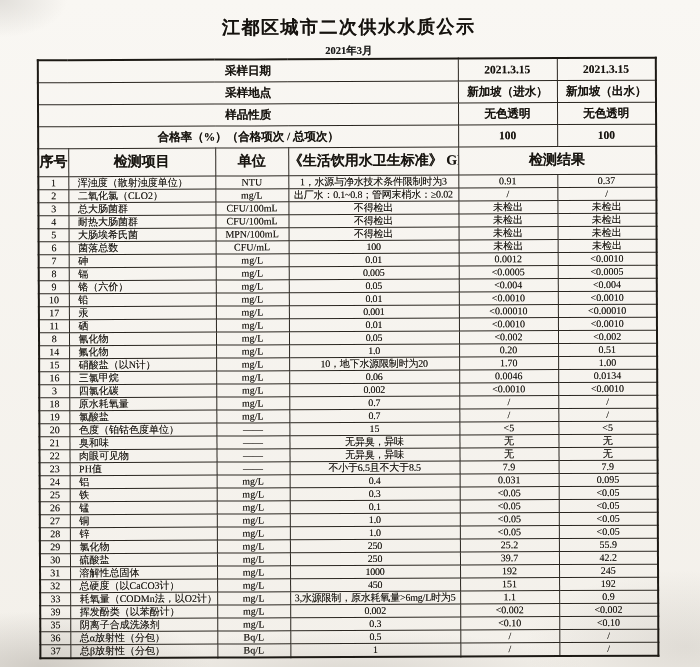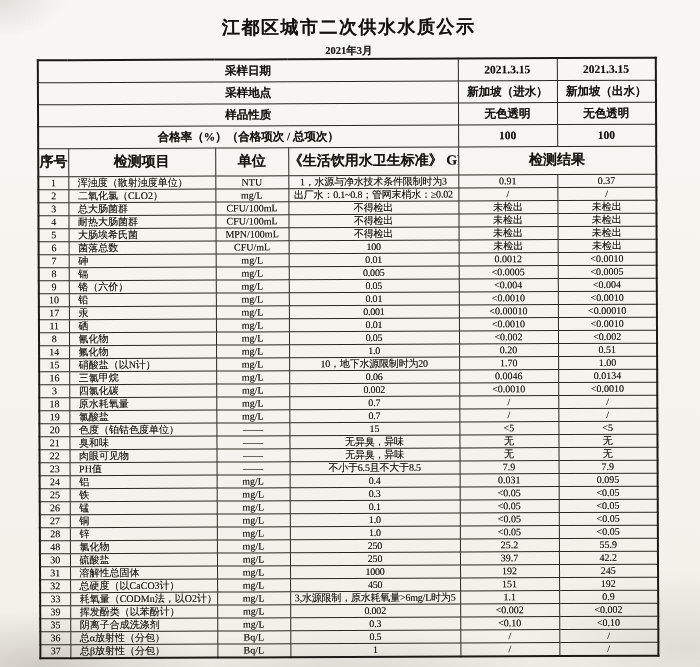--- a/index.html
+++ b/index.html
@@ -334,21 +334,21 @@
   <tr class="data-row">
     <td class="c-no">28</td>
     <td class="c-item">锌</td>
     <td class="c-unit">mg/L</td>
     <td class="c-std">1.0</td>
     <td class="c-res">&lt;0.05</td>
     <td class="c-res">&lt;0.05</td>
   </tr>
 
   <tr class="data-row">
-    <td class="c-no">48</td>
+    <td class="c-no">29</td>
     <td class="c-item">氯化物</td>
     <td class="c-unit">mg/L</td>
     <td class="c-std">250</td>
     <td class="c-res">25.2</td>
     <td class="c-res">55.9</td>
   </tr>
 
   <tr class="data-row">
     <td class="c-no">30</td>
     <td class="c-item">硫酸盐</td>

